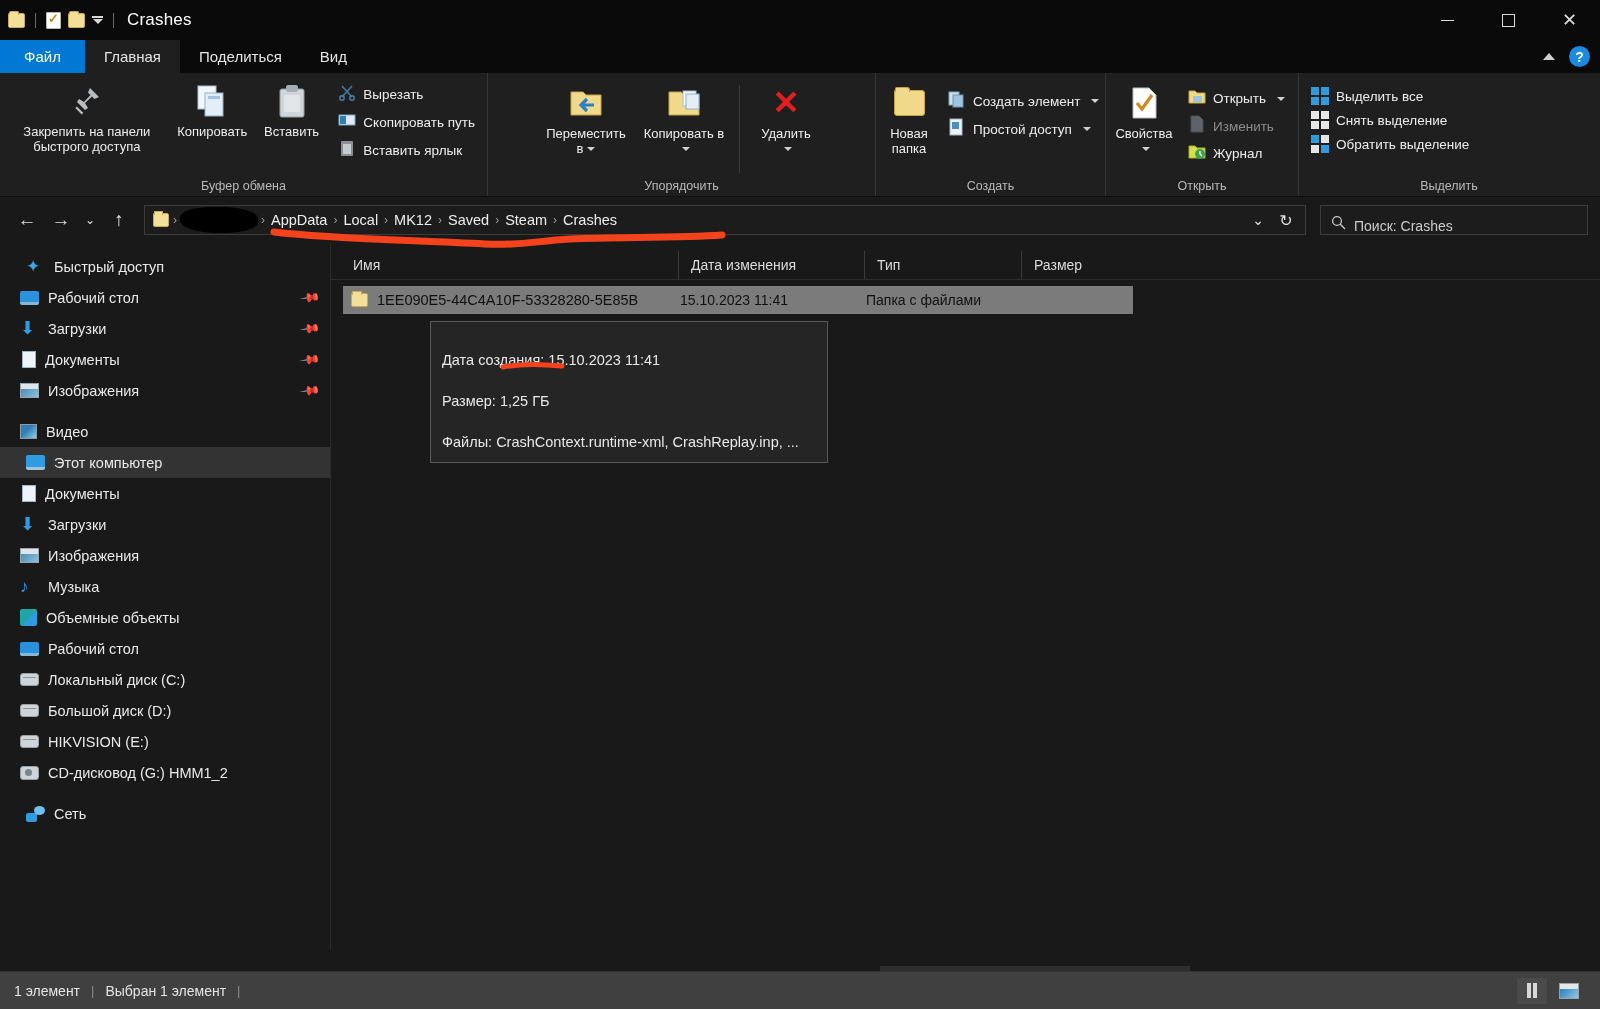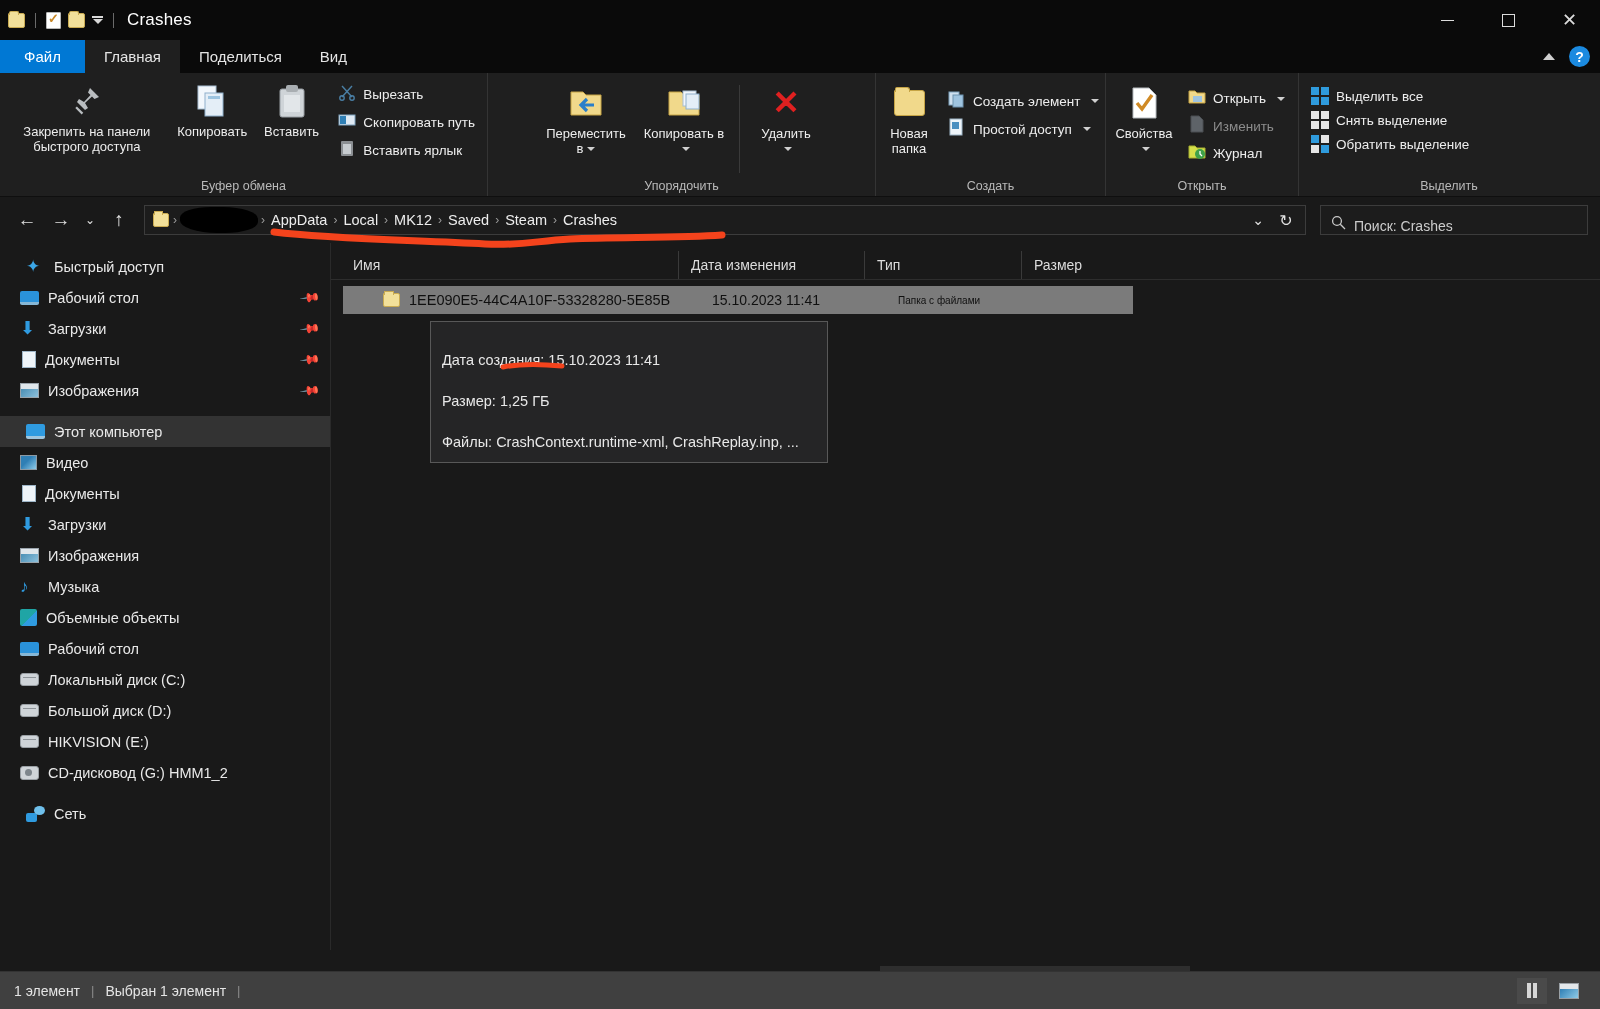--- a/index.html
+++ b/index.html
@@ -284,33 +284,33 @@
   .col-name { width: 347px; padding-left: 22px; }
   .col-date { width: 186px; }
   .col-type { width: 157px; }
   .col-size { width: 102px; }
   .sort-chevron {
     position: absolute; left: 168px; top: -10px; color: #c0c0c0; font-size: 12px;
   }
 
   .filerow {
     height: 28px; display: flex; align-items: center; margin-top: 6px;
-    background: #7b7b7b; width: 790px; margin-left: 12px; color: #141414; padding-left: 32px;
+    background: #7b7b7b; width: 790px; margin-left: 12px; color: #141414;
   }
   .filerow .fr-folder {
     width: 17px; height: 14px; background: #f2e09a; border: 1px solid #c9ab52;
     border-radius: 1px 2px 2px 2px; position: relative; margin-left: 8px;
   }
   .filerow .fr-folder::after {
     content:''; position:absolute; left:0; top:-3px; width:8px; height:3px;
     background:#f2e09a; border:1px solid #c9ab52; border-bottom:none;
   }
   .fr-name { width: 312px; padding-left: 9px; font-size: 14.5px; color: #101010; }
   .fr-date { width: 186px; font-size: 14px; color: #101010; }
-  .fr-type { width: 180px; font-size: 10px; color: #101010; }
+  .fr-type { width: 180px; font-size: 14px; color: #101010; }
 
   
   .tooltip {
     position: absolute; left: 99px; top: 78px; background: #252526;
     border: 1px solid #585858; padding: 8px 11px 9px 11px; width: 398px;
   }
   .tt-line { font-size: 14.5px; color: #e8e8e8; line-height: 21px; white-space: nowrap; margin-top: 20px; }
 
   
   .statusbar {
@@ -670,27 +670,27 @@
         <span class="pin">📌</span>
       </div>
       <div class="nav-item l2">
         <span class="ni ni-pics"></span>
         <span>Изображения</span>
         <span class="pin">📌</span>
       </div>
 
       <div class="nav-gap"></div>
 
+      <div class="nav-item l2">
+        <span class="ni ni-video"></span>
+        <span>Видео</span>
+      </div>
       <div class="nav-item selected">
         <span class="ni ni-pc"></span>
         <span>Этот компьютер</span>
-      </div>
-      <div class="nav-item l2">
-        <span class="ni ni-video"></span>
-        <span>Видео</span>
       </div>
       <div class="nav-item l2">
         <span class="ni ni-docs"></span>
         <span>Документы</span>
       </div>
       <div class="nav-item l2">
         <span class="ni ni-download">⬇</span>
         <span>Загрузки</span>
       </div>
       <div class="nav-item l2">

